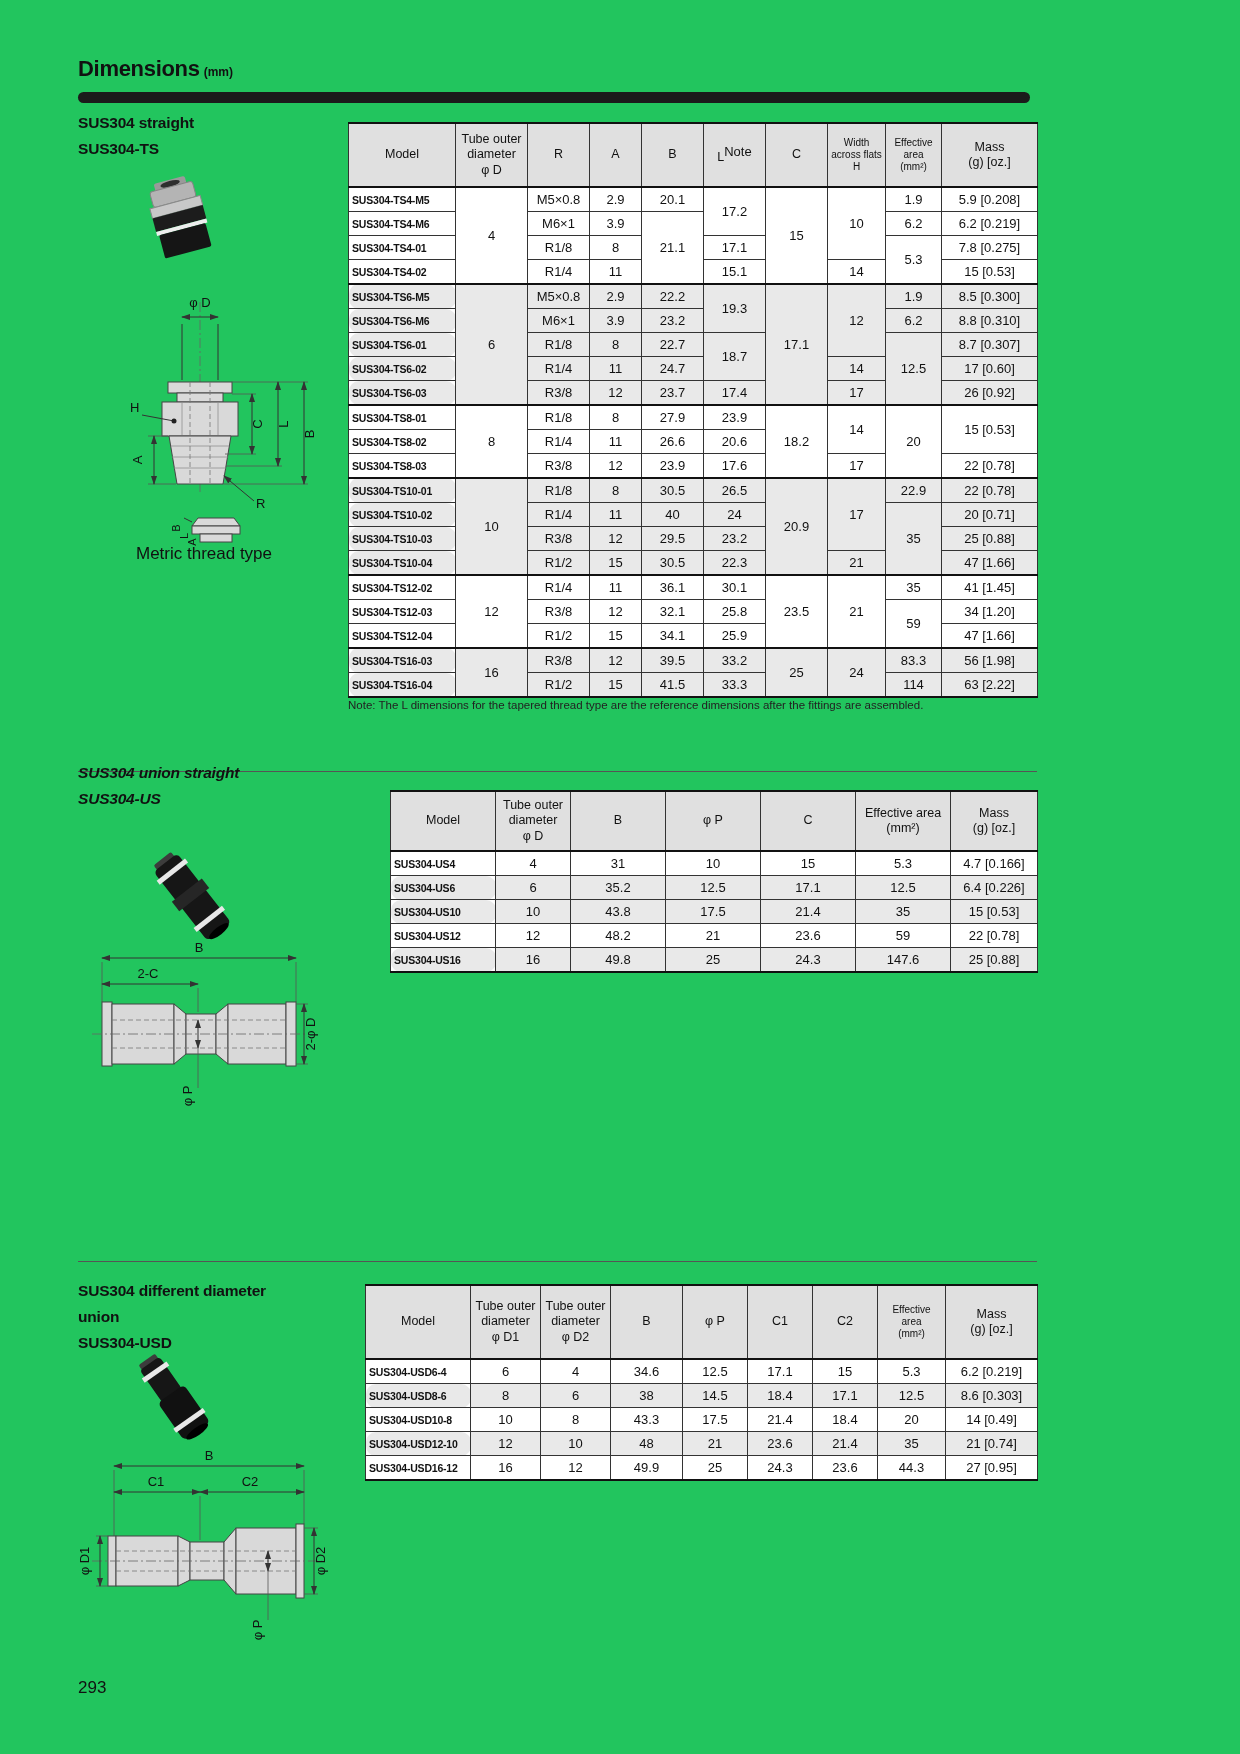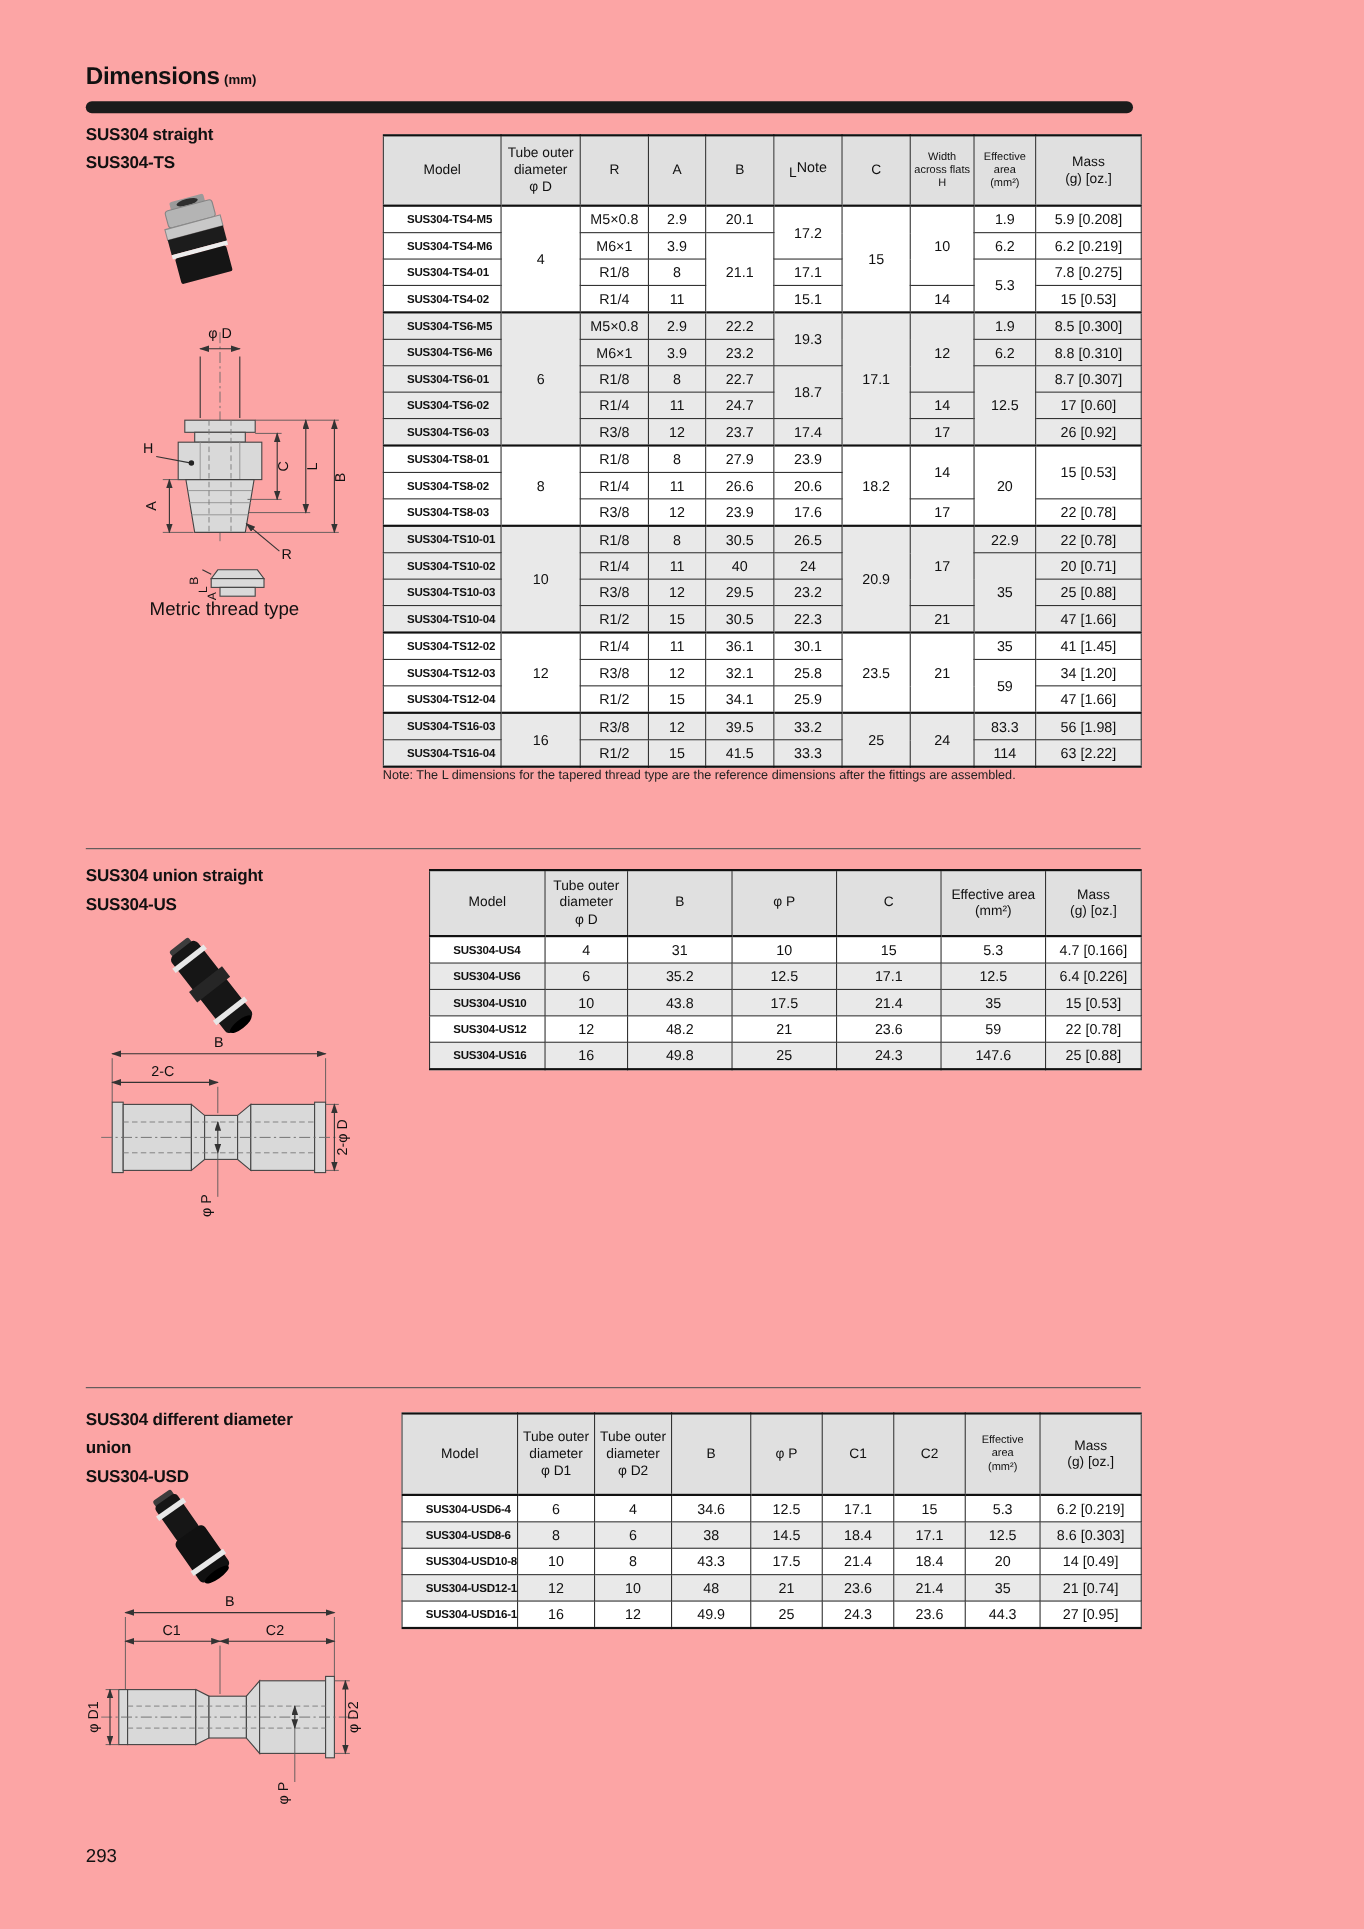--- a/index.html
+++ b/index.html
@@ -1,16 +1,16 @@
 <!DOCTYPE html>
 <html><head>
 <meta charset="utf-8">
 <style>
   html,body{margin:0;padding:0;background:#fff;}
-  .page{position:relative;width:1240px;height:1754px;background:#fca5a5;
+  .page{position:relative;width:1240px;height:1754px;background:#22c55e;
         font-family:"Liberation Sans",sans-serif;color:#111;overflow:hidden;}
   .abs{position:absolute;}
   .h-main{font-size:22px;font-weight:bold;letter-spacing:-0.3px;}
   .h-unit{font-size:12px;font-weight:bold;margin-left:4px;}
   .black-bar{position:absolute;background:#1b1b1b;border-radius:6px;}
   .sec-title{position:absolute;font-size:15.5px;font-weight:bold;line-height:26px;letter-spacing:-0.2px;}
   .divider{position:absolute;height:1px;background:#555;}
   .caption{position:absolute;font-size:17px;text-align:center;}
   .note{position:absolute;font-size:11.5px;color:#222;}
   .page-number{position:absolute;font-size:17px;color:#111;}
@@ -19,21 +19,21 @@
     border-top:2px solid #111;border-bottom:2px solid #111;
     border-left:1px solid #333;border-right:1px solid #333;background:#fff;}
   .dim-table th,.dim-table td{border:1px solid #333;text-align:center;vertical-align:middle;
     padding:0 2px;color:#111;overflow:hidden;}
   .dim-table th{background:#e0e0e0;font-size:12.5px;font-weight:normal;line-height:1.22;
     height:60px;border-bottom:2px solid #111;}
   .dim-table th.small{font-size:10px;}
   .dim-table th sup{font-size:13px;}
   .dim-table td{font-size:13px;height:23px;white-space:nowrap;}
   .dim-table td:first-child{font-size:10.5px;font-weight:bold;text-align:left;
-    padding-left:21px;letter-spacing:-0.2px;}
+    padding-left:3px;letter-spacing:-0.2px;border-radius:10px;}
   .dim-table tr.shaded td{background:#e9e9e9;}
   .dim-table tr.gs td{border-top:2px solid #111;}
   #ts-tbl .dim-table th{height:62px;}
   #us-tbl .dim-table th{height:58px;}
   #usd-tbl .dim-table th{height:72px;}
 
   
   .body{fill:#d9d9d9;stroke:#444;stroke-width:1;}
   .dim{stroke:#333;stroke-width:1;fill:none;}
   .ext{stroke:#555;stroke-width:0.8;}
@@ -353,21 +353,21 @@
             <td>114</td>
             <td>63 [2.22]</td>
           </tr>
         </tbody>
       </table>
     </div>
   <div class="note" style="left:348px;top:699px;width:689px;">Note: The L dimensions for the tapered thread type are the reference dimensions after the fittings are assembled.</div>
 
   <div class="divider" style="left:78px;top:771px;width:959px;"></div>
 
-  <div class="sec-title" style="left:78px;top:784px;">
+  <div class="sec-title" style="left:78px;top:760px;font-style:italic;">
     <div>SUS304 union straight</div>
     <div>SUS304-US</div>
   </div>
 
   <svg class="abs" style="left:138px;top:848px;" width="110" height="100" viewBox="0 0 110 100">
     <g transform="rotate(-38 55 50)">
       <rect x="44" y="0" width="22" height="9" rx="2" fill="#3c3c3c"></rect>
       <rect x="40" y="5" width="30" height="88" rx="5" fill="#161616"></rect>
       <rect x="37" y="14" width="36" height="5" fill="#e8e8e8"></rect>
       <rect x="36" y="40" width="38" height="12" fill="#262626"></rect>

